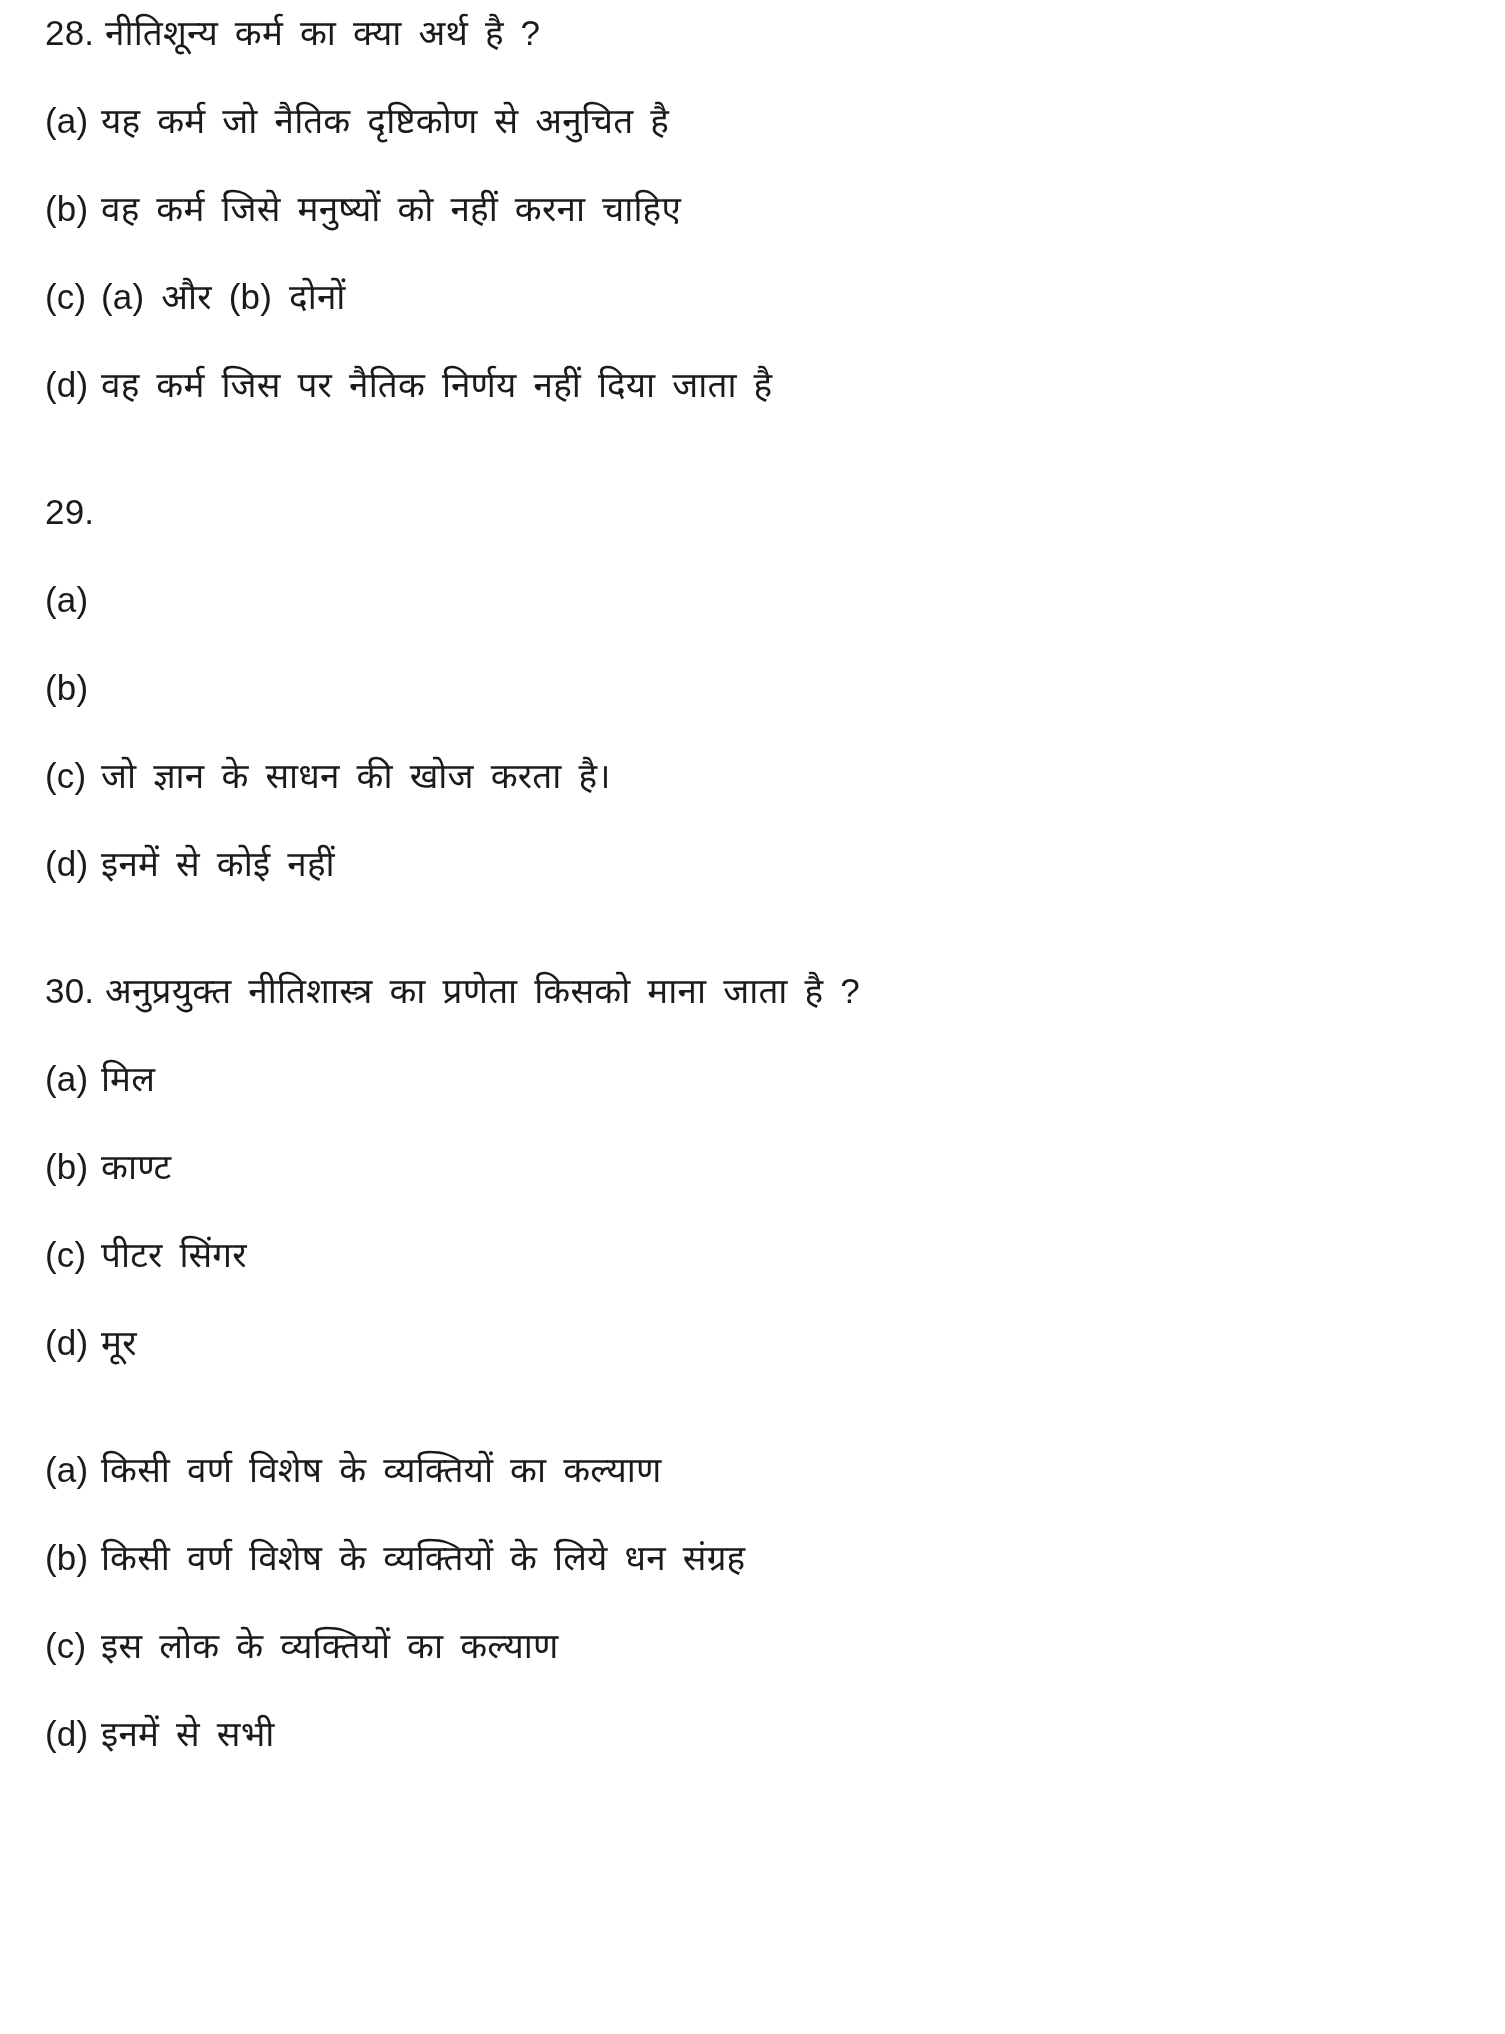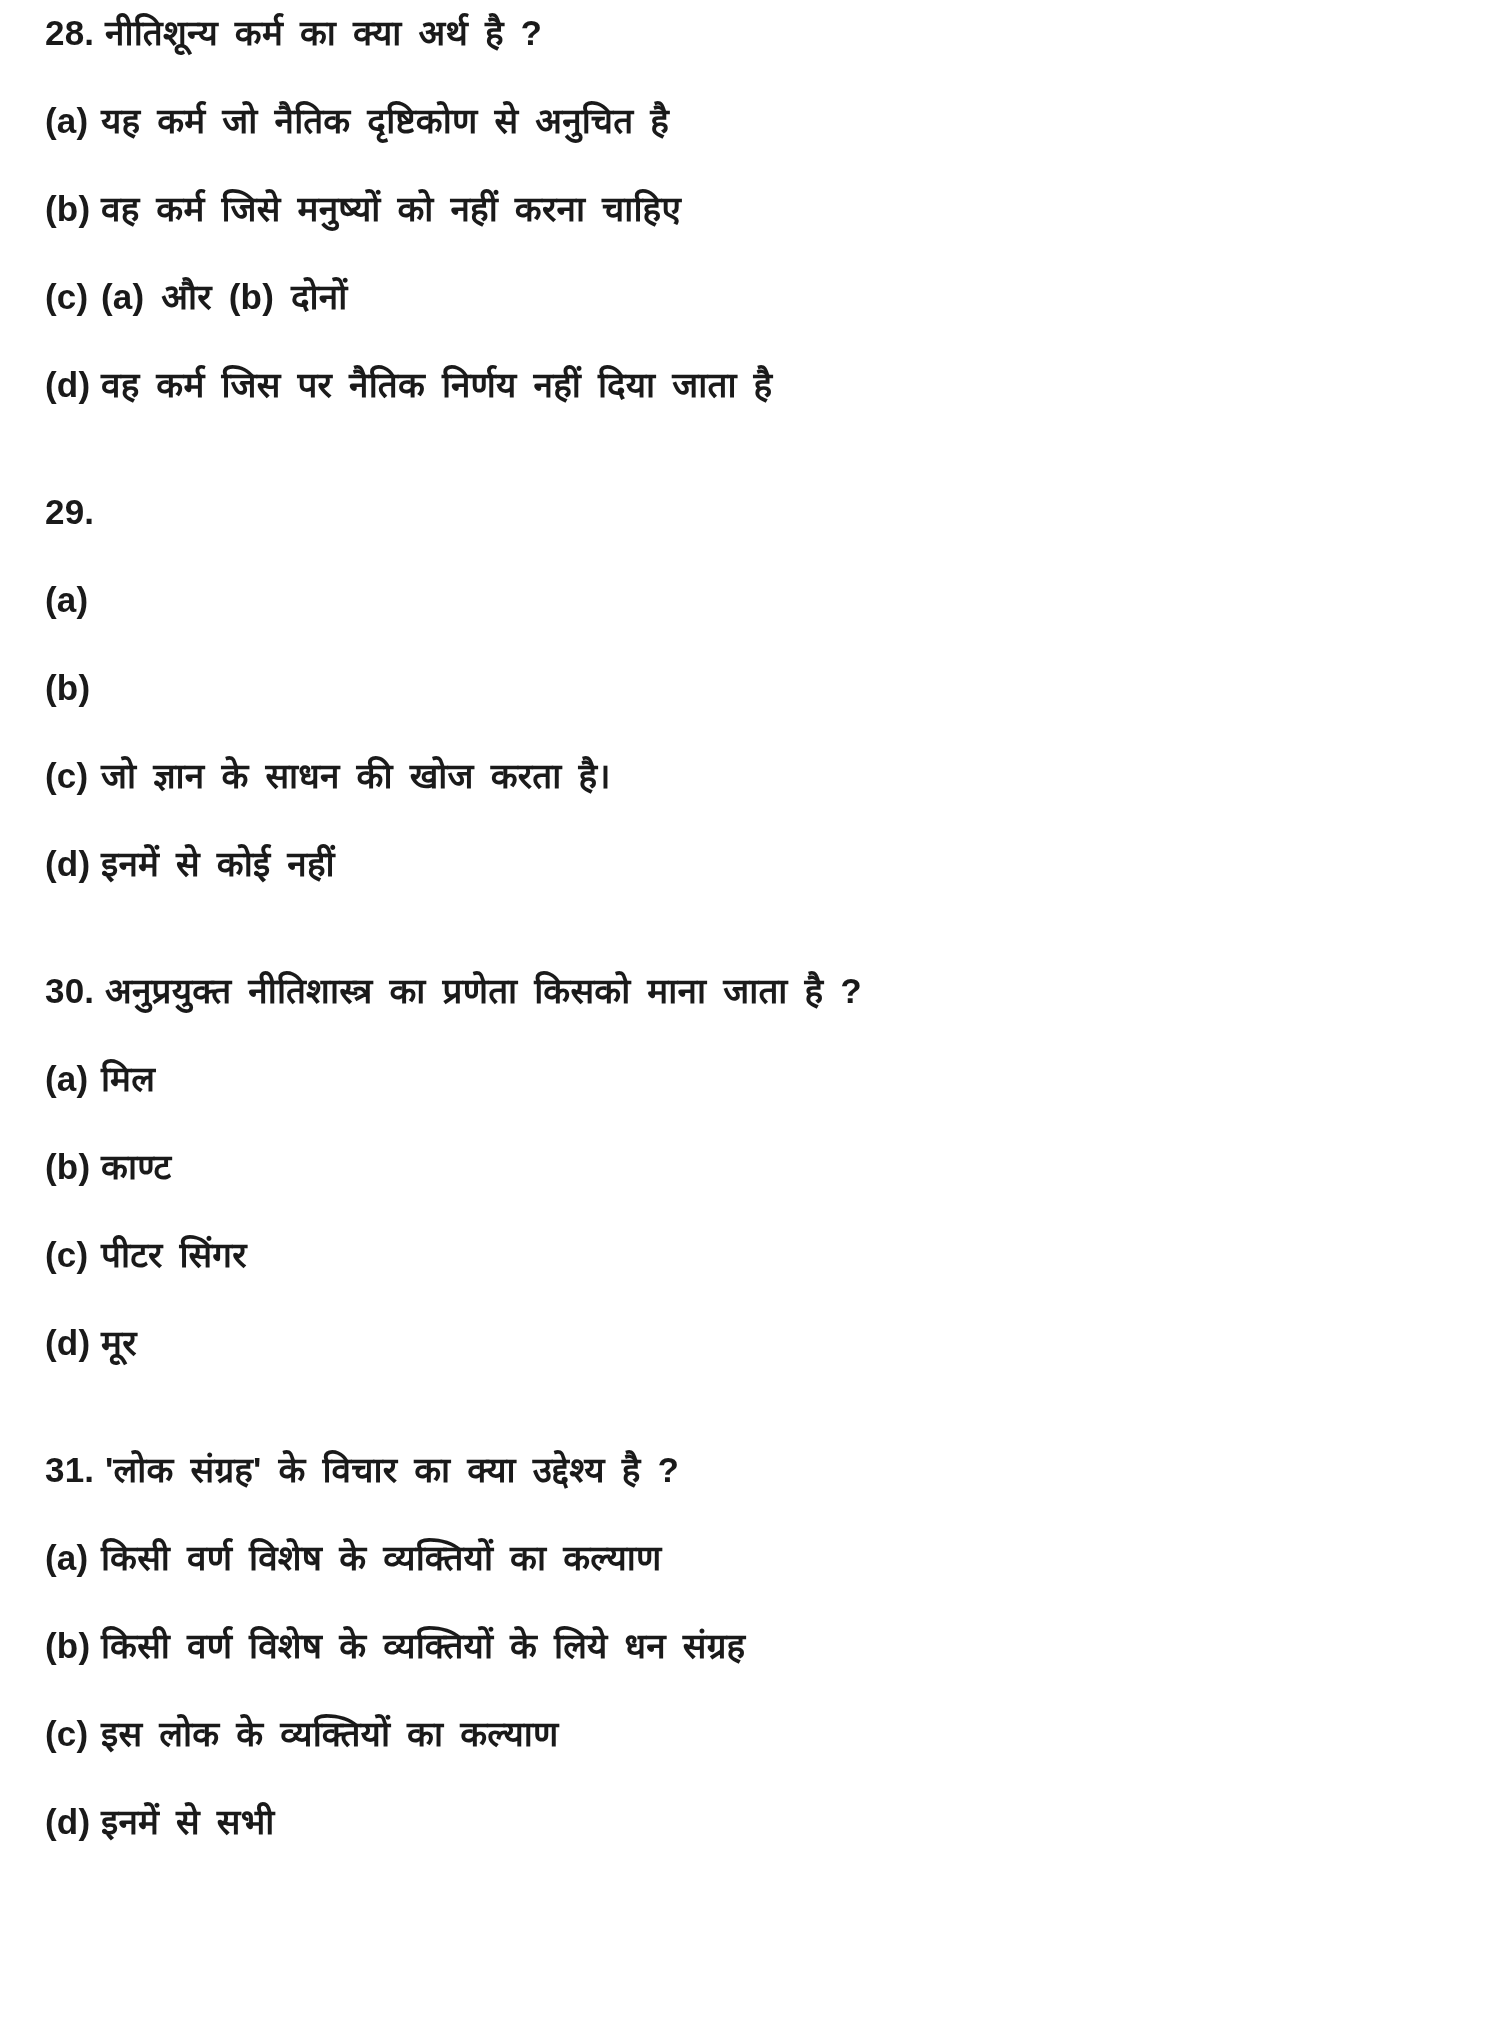--- a/index.html
+++ b/index.html
@@ -13,21 +13,20 @@
     overflow: hidden;
     font-family: "Liberation Sans", "DejaVu Sans", sans-serif;
     color: #1a1a1a;
   }
   .page {
     box-sizing: border-box;
     width: 1505px;
     height: 2034px;
     padding: 8px 30px 0 45px;
     background: #ffffff;
-    font-weight: bold;
   }
   .q-block {
     margin-bottom: 77px;
   }
   .line {
     display: flex;
     align-items: flex-start;
     line-height: 50px;
     margin-bottom: 38px;
     font-size: 35px;
@@ -126,24 +125,20 @@
     <span class="opt-text">पीटर सिंगर</span>
   </div>
 
   <div class="line option">
     <span class="opt-label">(d)</span>
     <span class="opt-text">मूर</span>
   </div>
 </section>
 
   <section class="q-block">
-    <div class="line question">
-      <span class="q-num">31.</span>
-      <span class="q-text">'लोक संग्रह' के विचार का क्या उद्देश्य है ?</span>
-    </div>
 
   <div class="line option">
     <span class="opt-label">(a)</span>
     <span class="opt-text">किसी वर्ण विशेष के व्यक्तियों का कल्याण</span>
   </div>
 
   <div class="line option">
     <span class="opt-label">(b)</span>
     <span class="opt-text">किसी वर्ण विशेष के व्यक्तियों के लिये धन संग्रह</span>
   </div>

